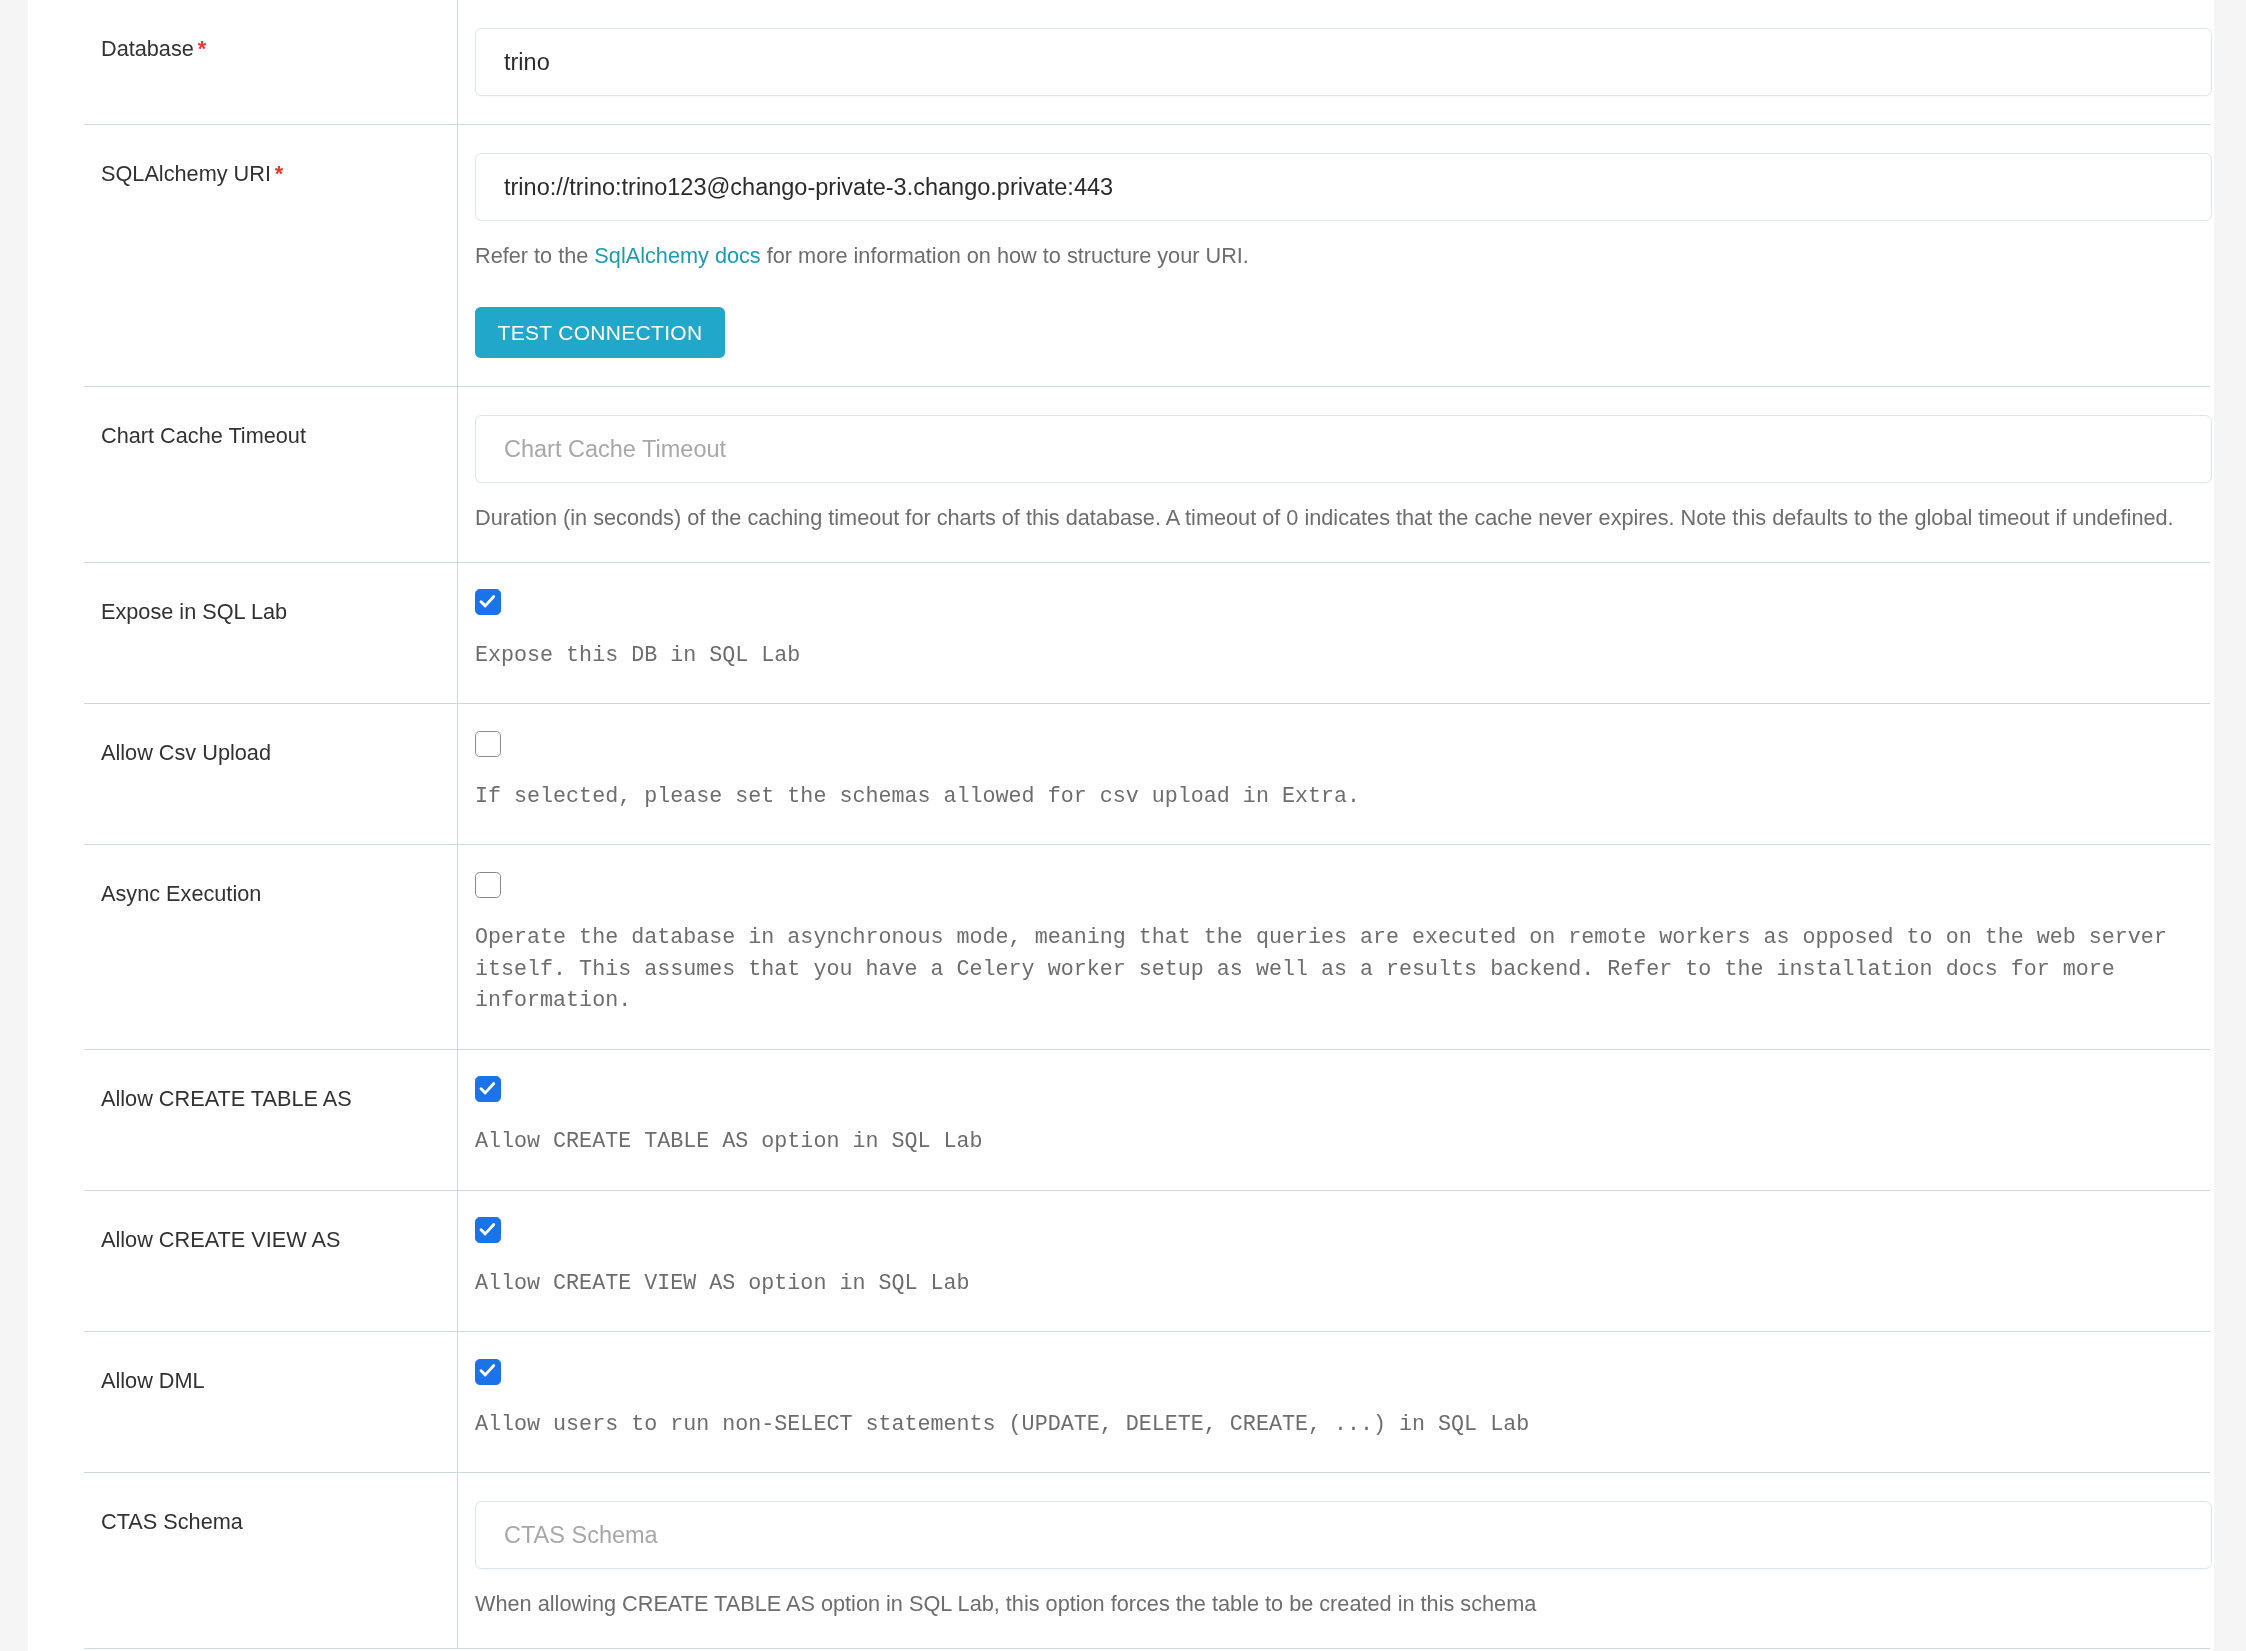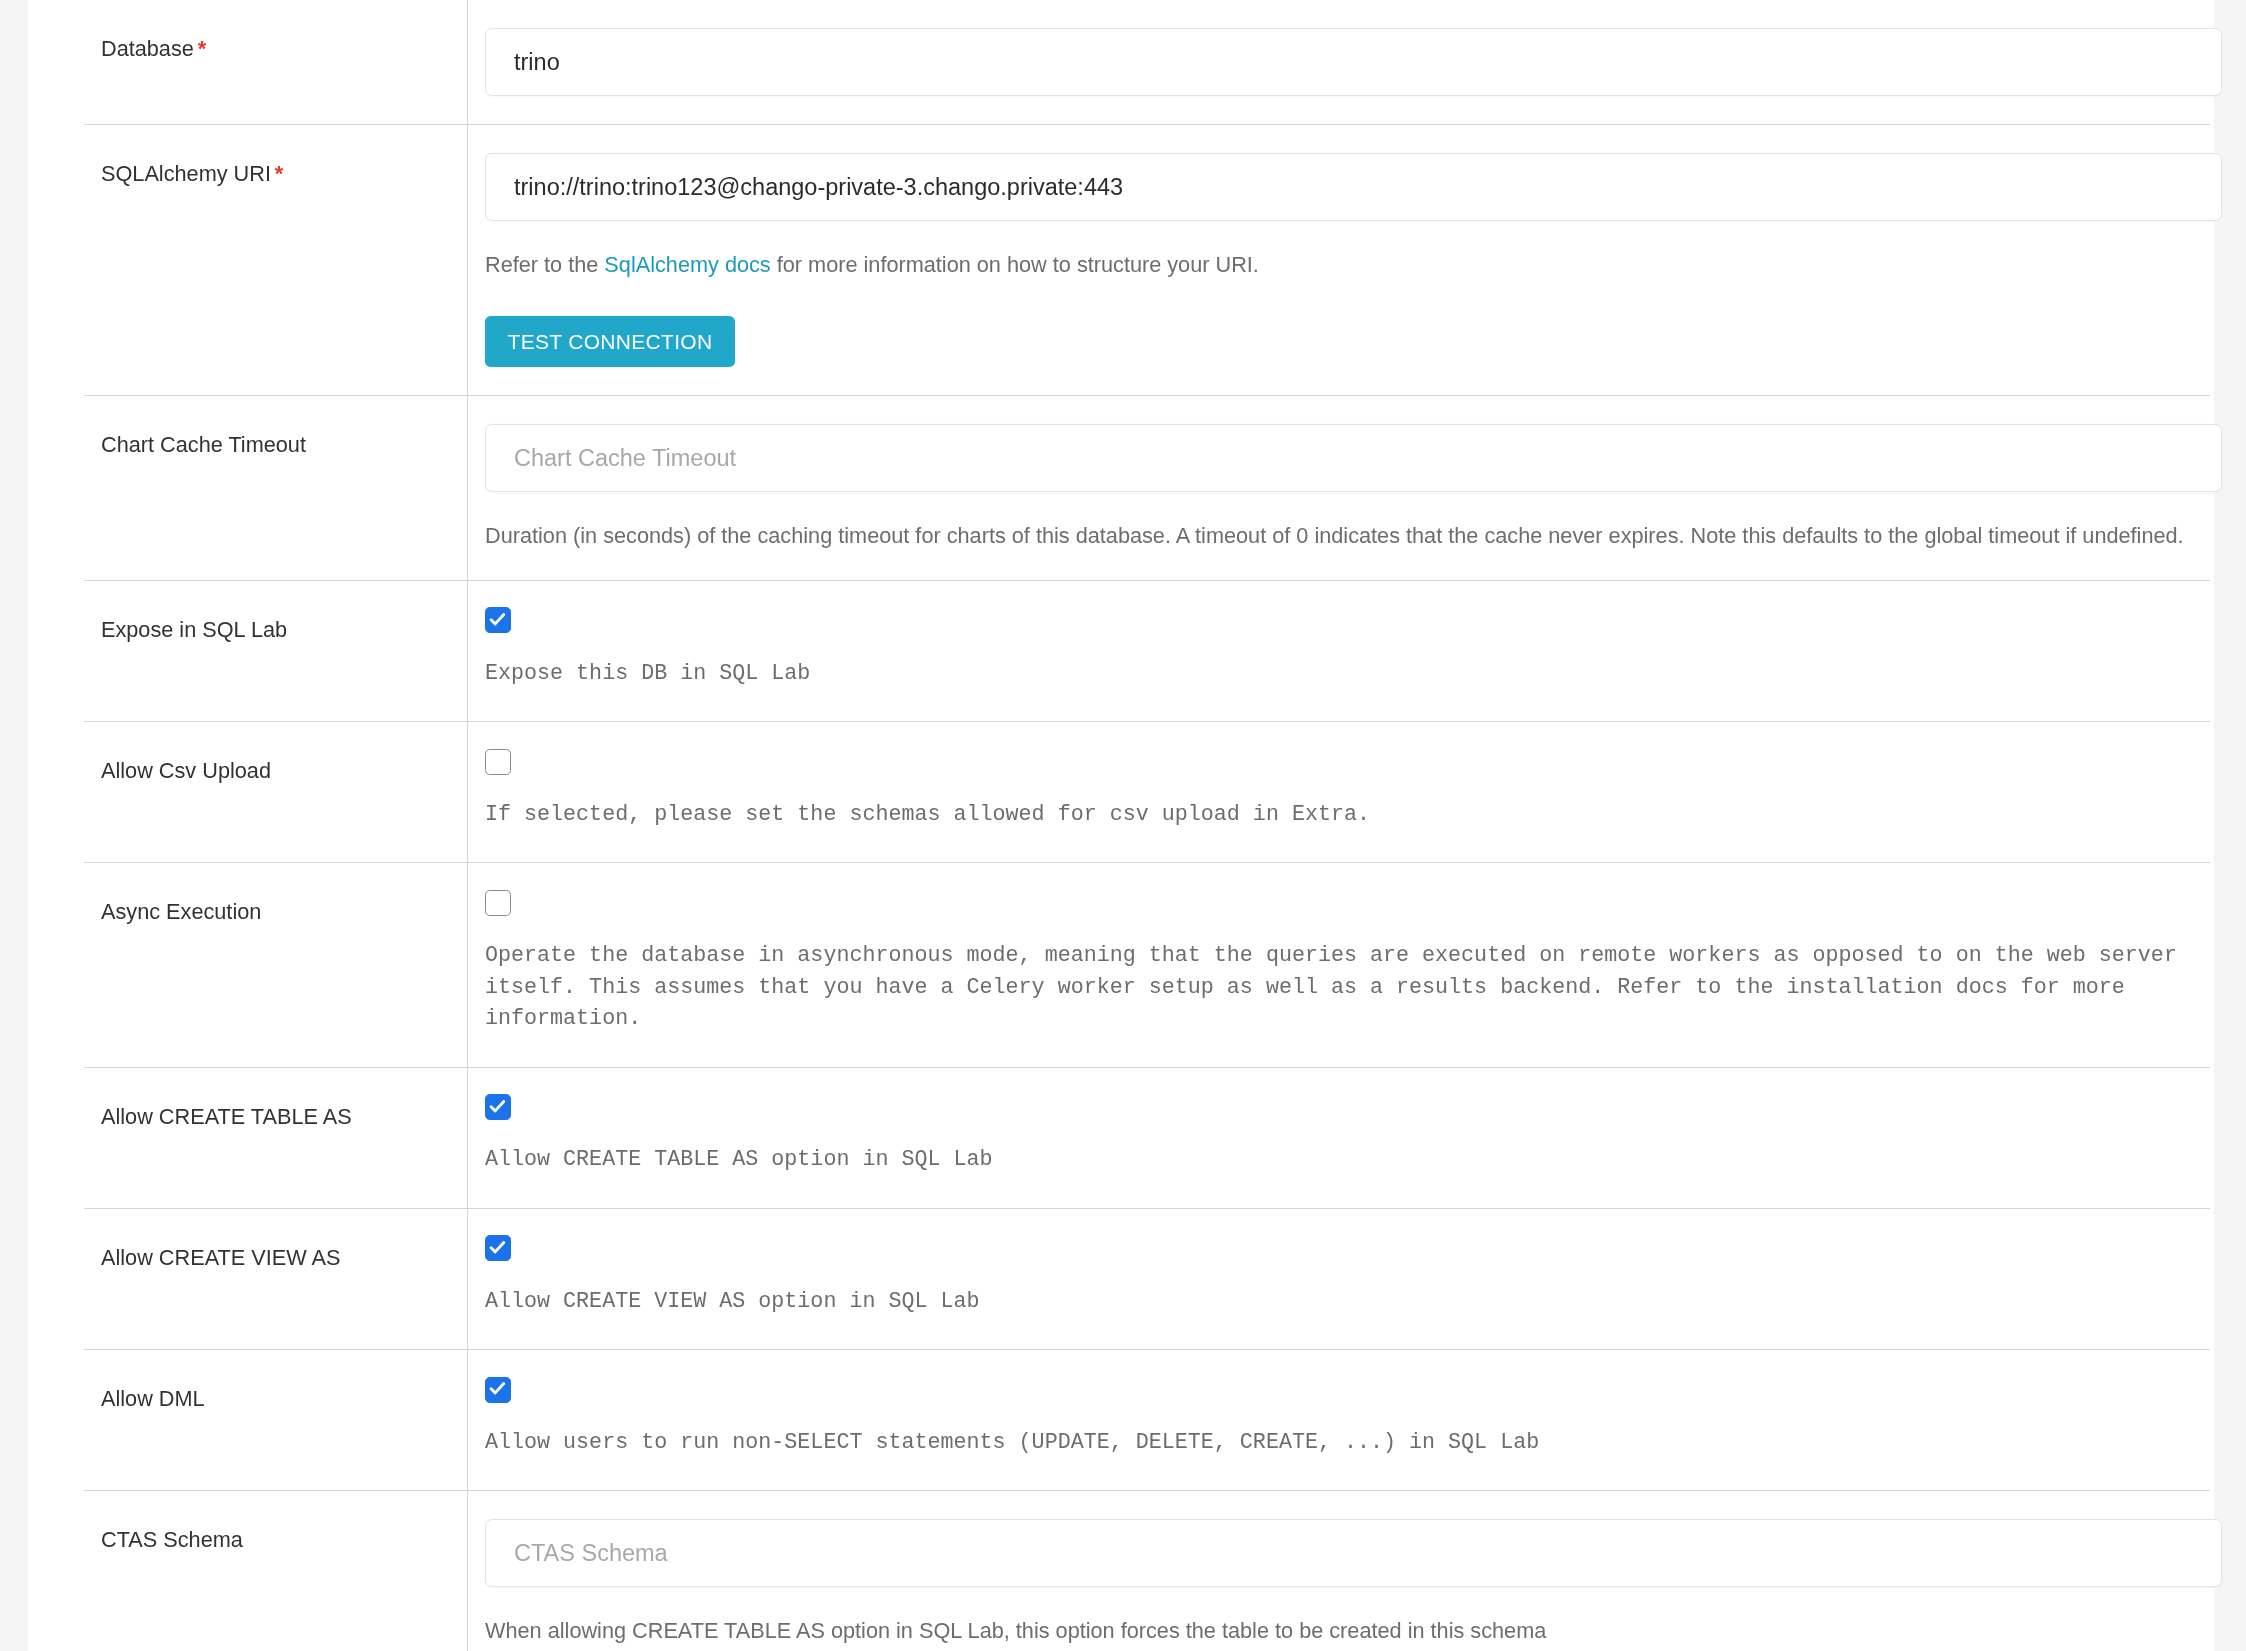--- a/index.html
+++ b/index.html
@@ -36,21 +36,21 @@
     border-bottom: 1.9px solid #cfd8dc;
   }
   .form-table td {
     vertical-align: top;
     border-bottom: 1.9px solid #cfd8dc;
     padding: 0;
   }
   td.label-cell {
     width: 356px;
     border-right: 1.9px solid #cfd8dc;
-    padding: 36px 10px 36px 17px;
+    padding: 36px 0 36px 17px;
   }
   td.field-cell {
     padding: 28px 17px 28px 17px;
   }
   .field-label {
     font-size: 21.7px;
     color: #323232;
     line-height: 1.2;
     white-space: nowrap;
   }
@@ -73,21 +73,21 @@
     color: #2b2b2b;
     padding: 0 28px;
     outline: none;
     box-shadow: 0 0.9px 1.9px rgba(0,0,0,0.03);
   }
   .text-input::placeholder { color: #a8a8a8; }
   .help-text {
     font-size: 21.7px;
     color: #6d6d6d;
     line-height: 1.45;
-    margin-top: 28px;
+    margin-top: 19px;
     max-width: 1742px;
   }
   .help-link {
     color: #1d9bb3;
     text-decoration: none;
   }
   .test-btn {
     display: inline-block;
     margin-top: 36px;
     background: #20a7c9;

